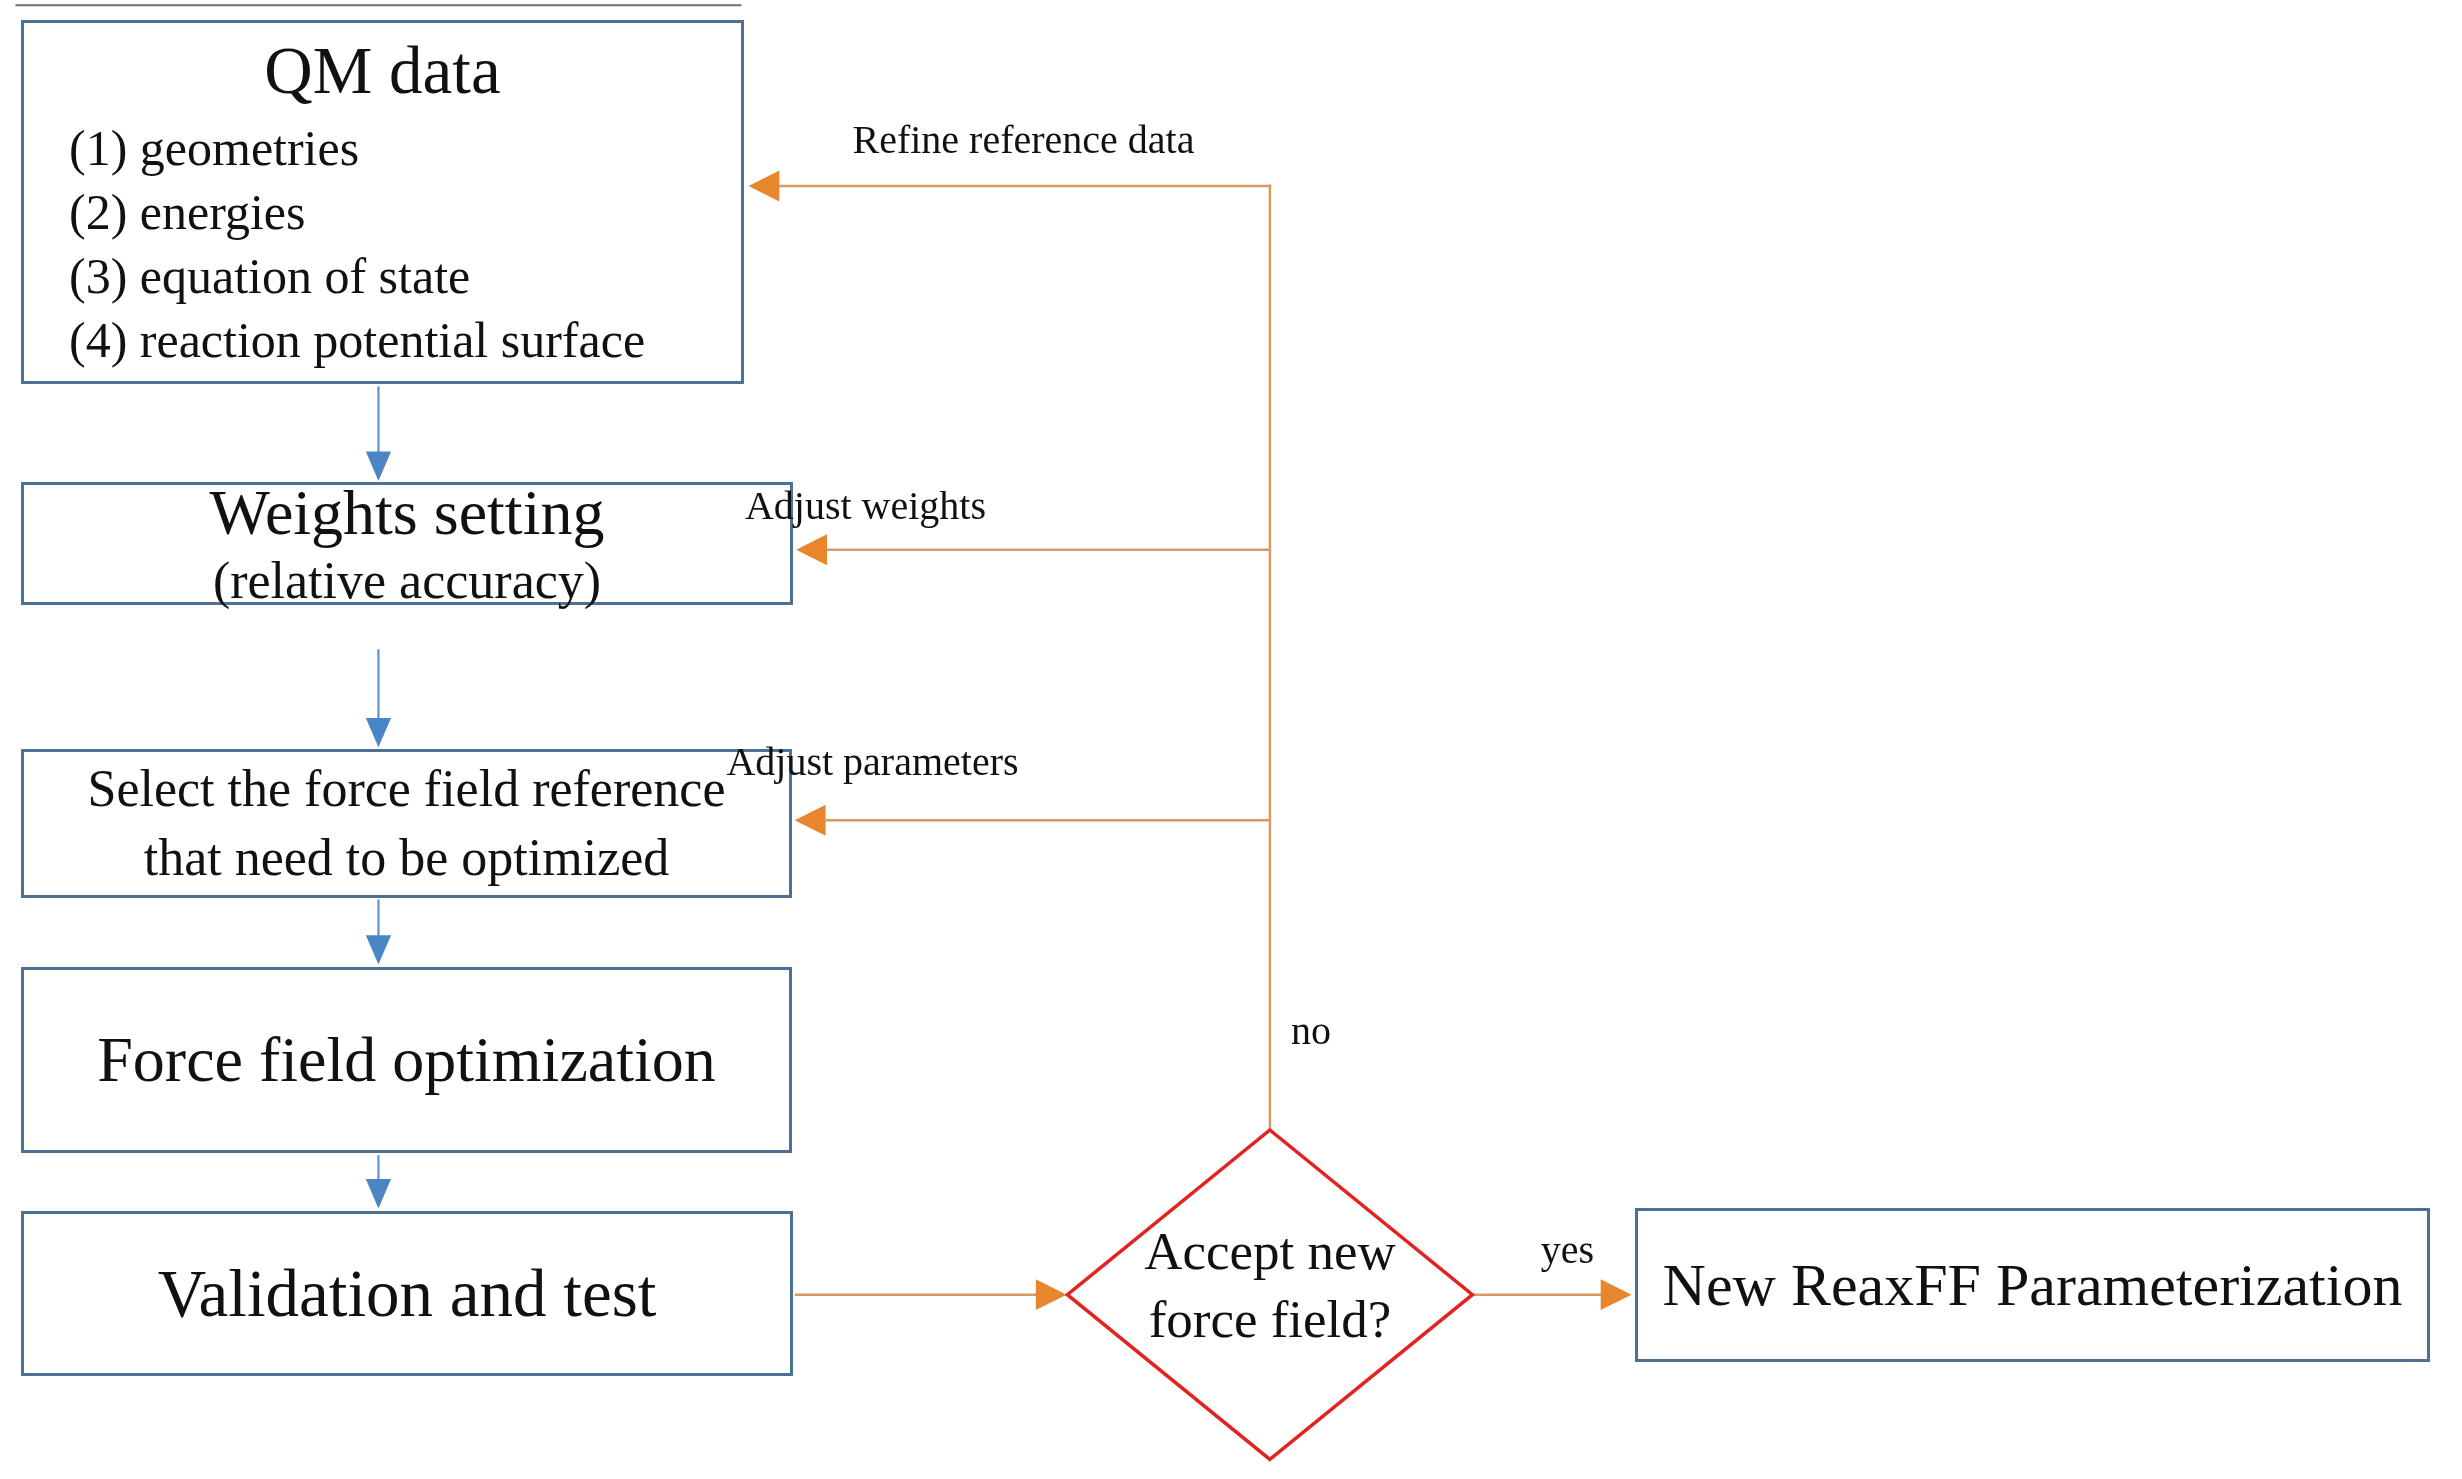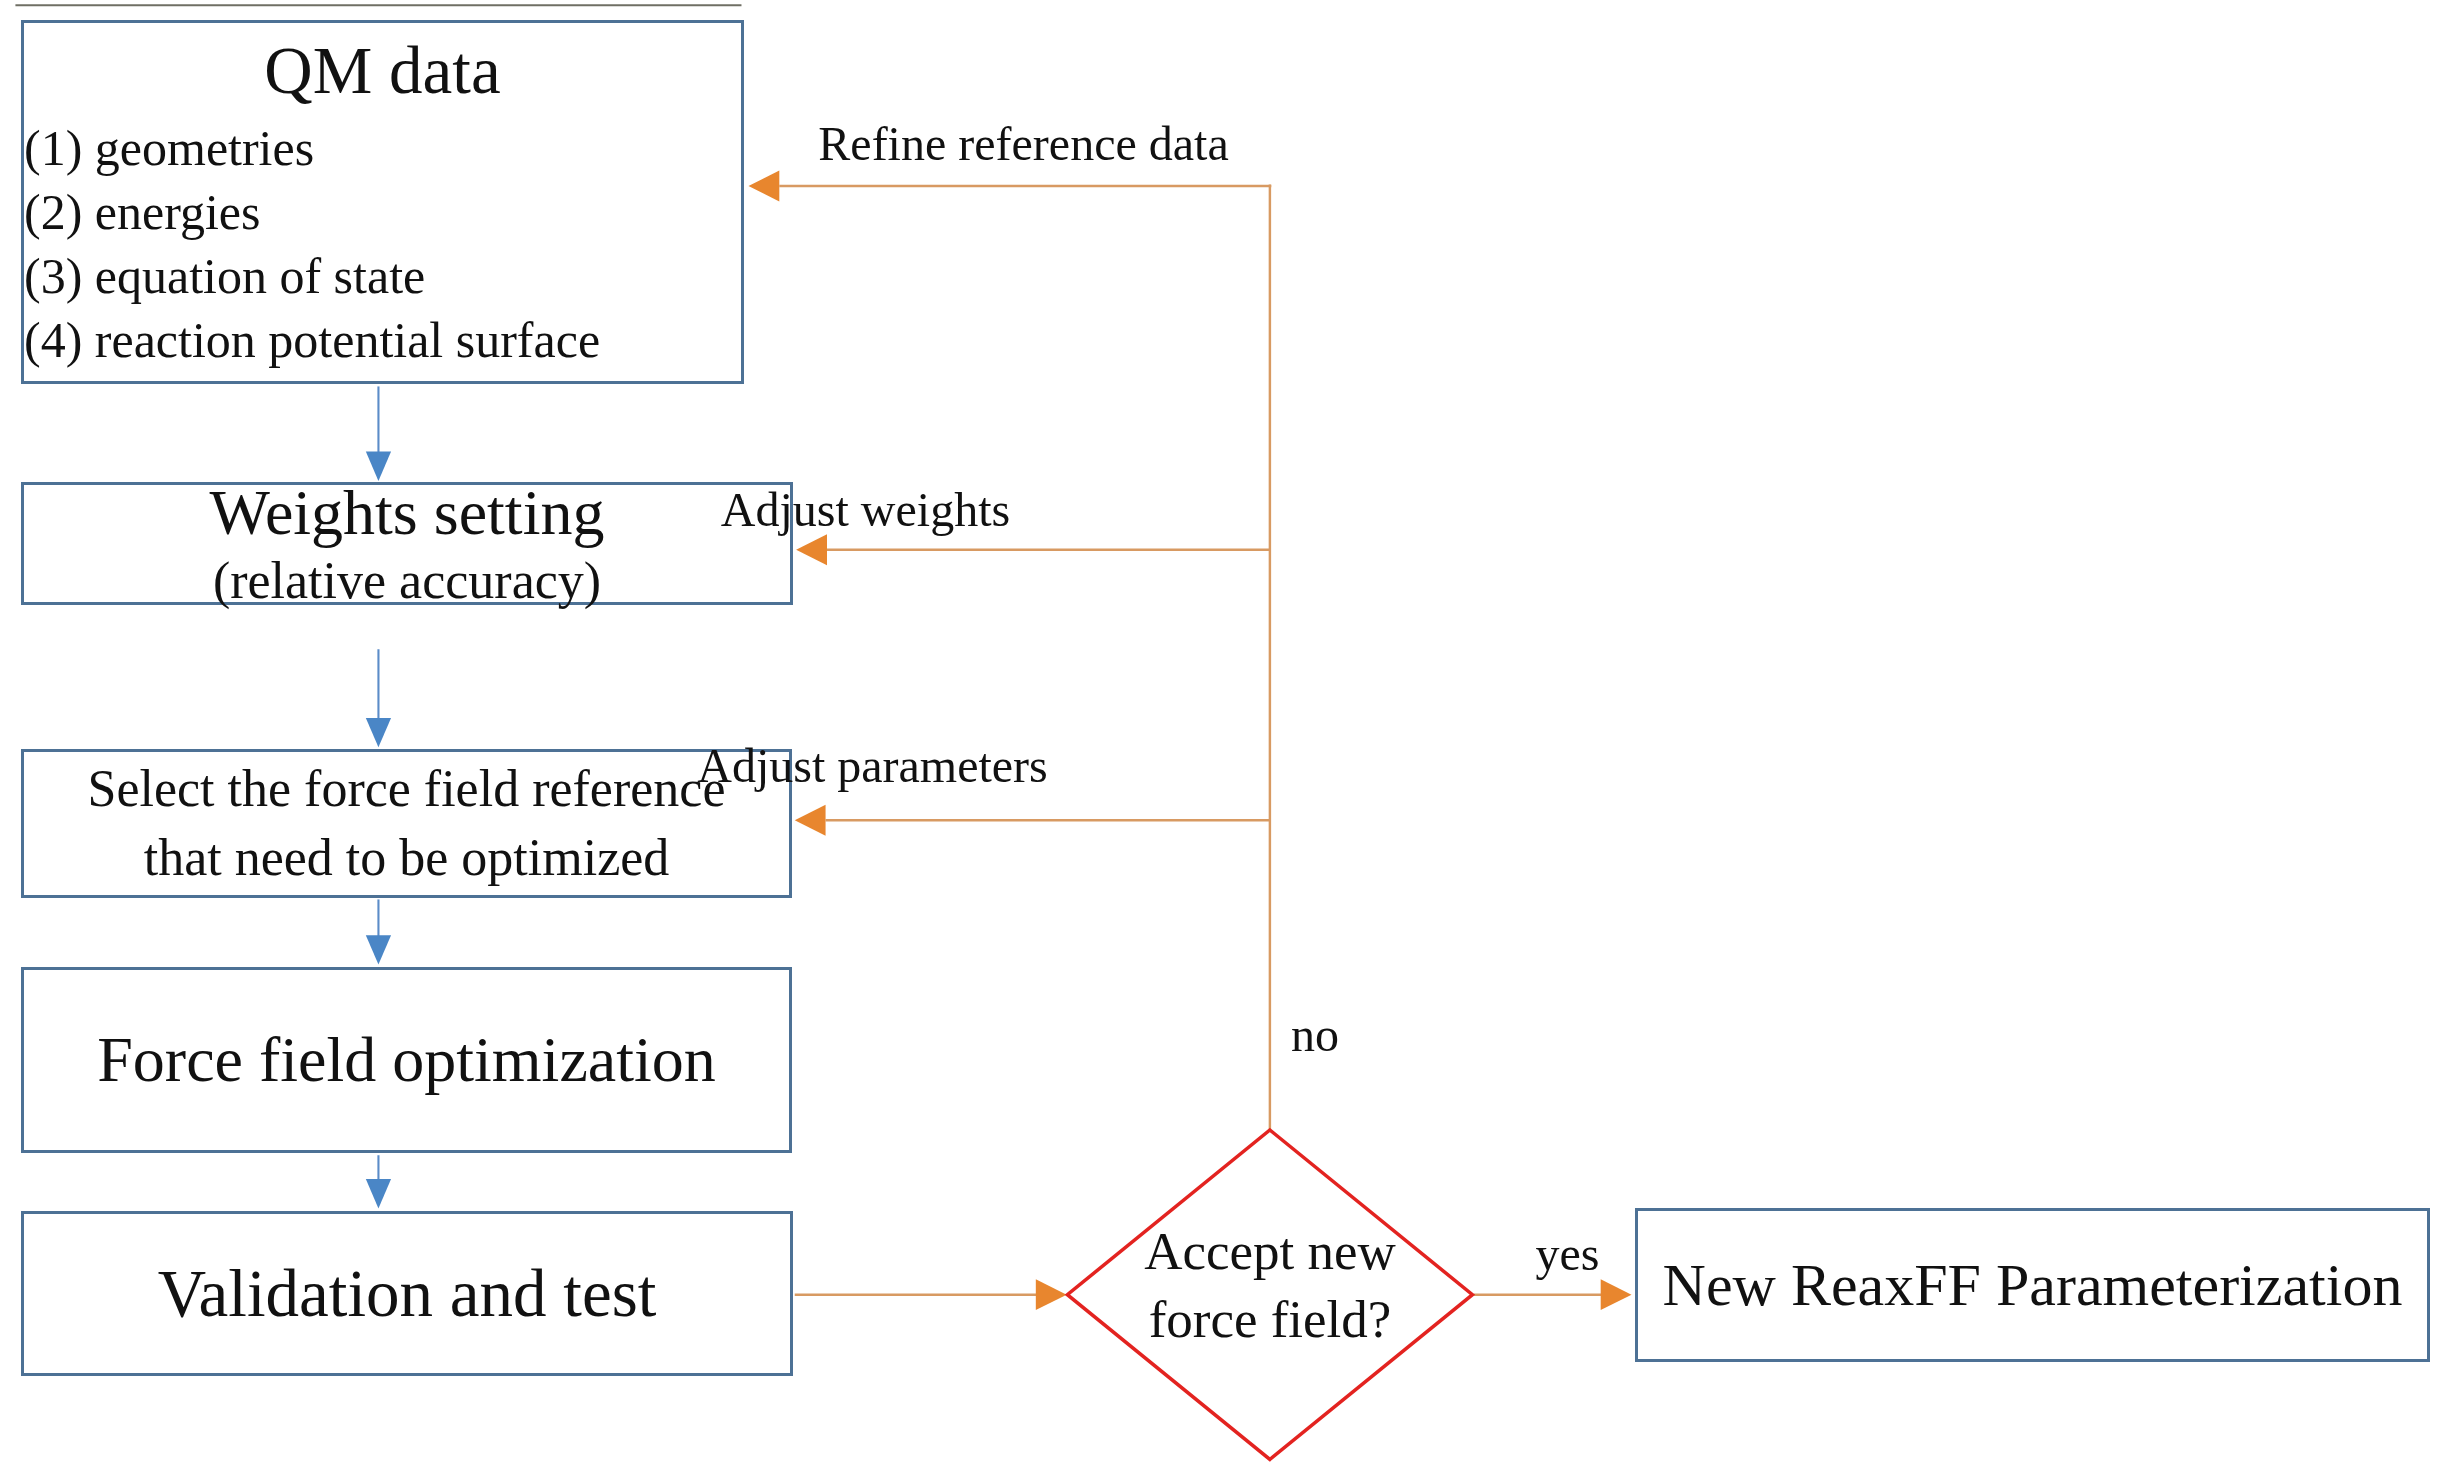--- a/index.html
+++ b/index.html
@@ -18,30 +18,30 @@
     border:3.5px solid #4d7195;
     box-sizing:border-box;
     display:flex;flex-direction:column;
     align-items:center;justify-content:center;
     text-align:center;
   }
   .qm-box{justify-content:flex-start;}
   .qm-title{font-size:67px;line-height:1.15;margin-top:9.8px;}
   .qm-items{
     align-self:flex-start;text-align:left;
-    margin-top:7px;
+    padding-left:45px;margin-top:7px;
     font-size:50px;line-height:1.28;white-space:nowrap;
   }
   .title-lg{font-size:64px;line-height:1.18;white-space:nowrap;}
   .title-xl{font-size:67px;line-height:1.15;white-space:nowrap;}
   .subtitle{font-size:52px;line-height:1.2;white-space:nowrap;}
   .two-line{font-size:52px;line-height:1.32;white-space:nowrap;}
   .result-title{font-size:60px;line-height:1.15;white-space:nowrap;}
   .edge-label{
-    position:absolute;font-size:48px;line-height:1.1;
+    position:absolute;font-size:40px;line-height:1.1;
     white-space:nowrap;color:#111111;
   }
   .centered{text-align:center;}
   .decision-text{
     position:absolute;left:1095px;top:1218px;width:350px;
     font-size:53px;line-height:1.28;text-align:center;white-space:nowrap;
   }
 </style>
 </head>
 <body>

